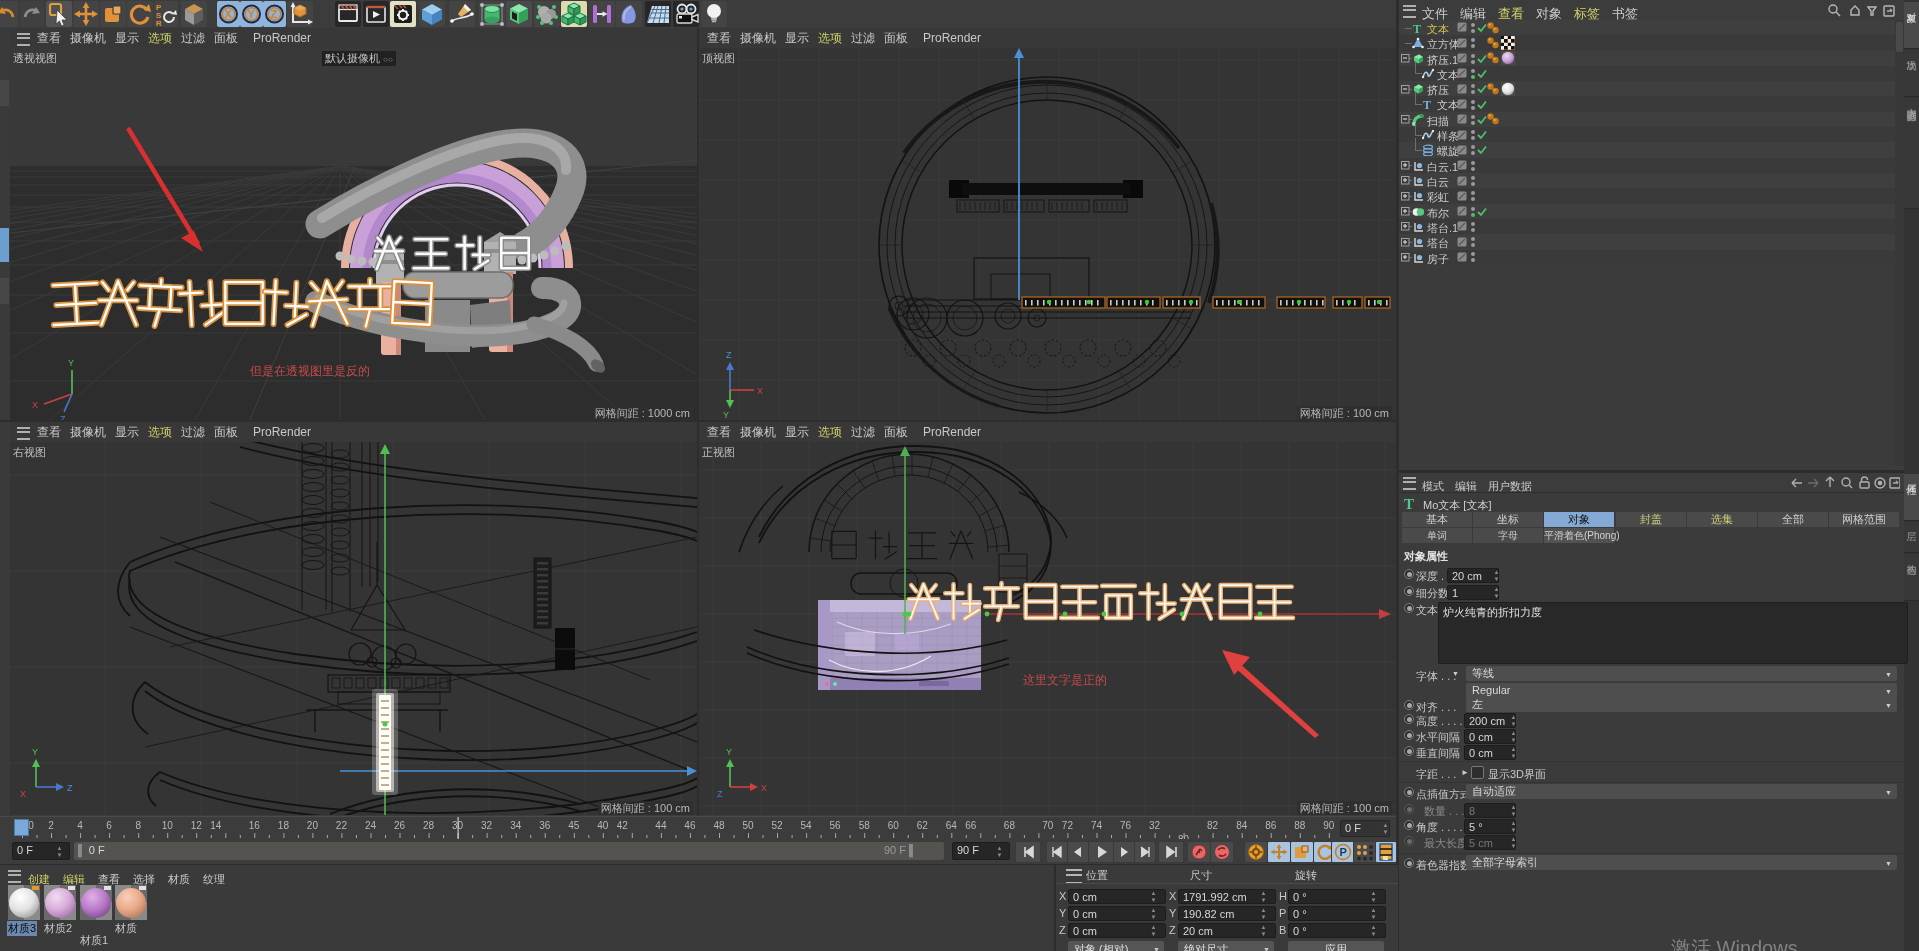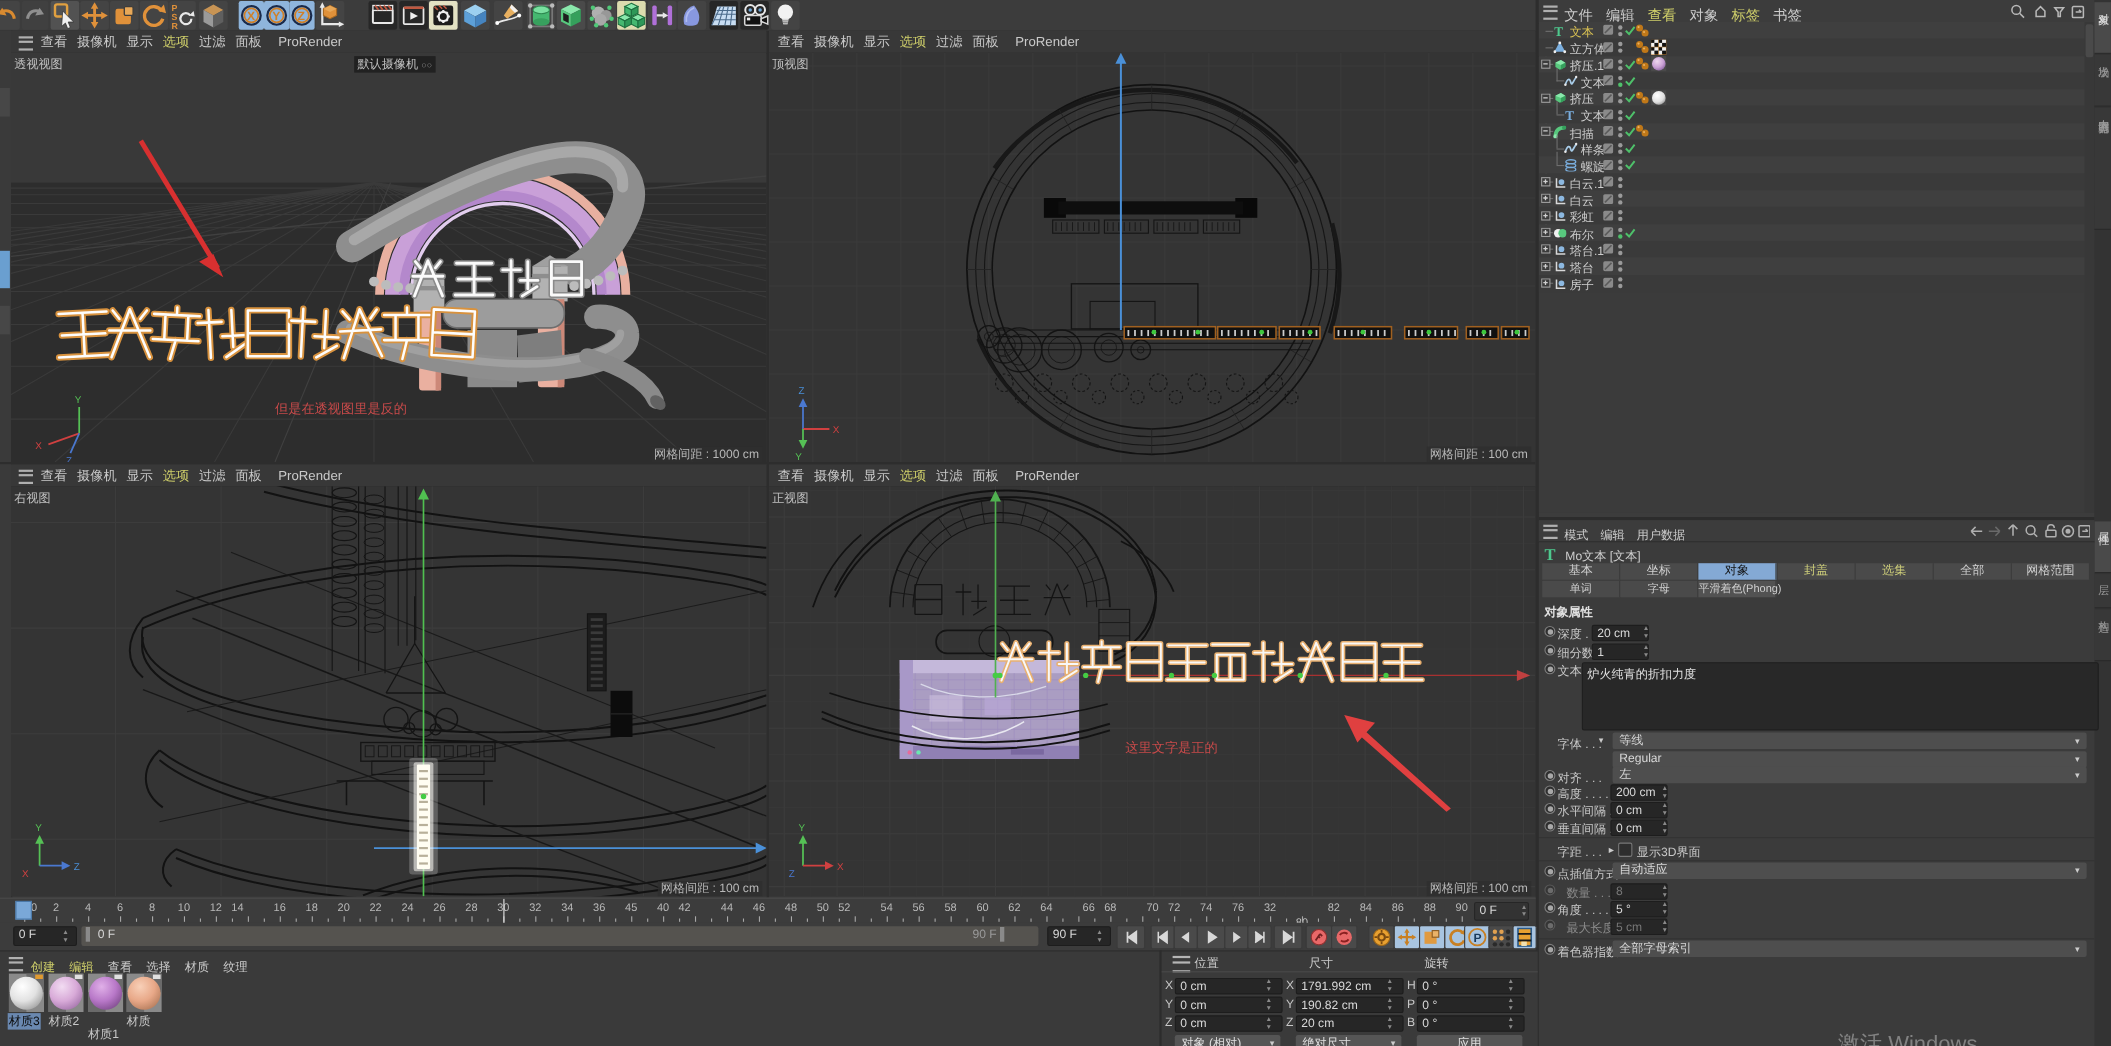--- a/index.html
+++ b/index.html
@@ -734,28 +734,28 @@
       <div class="abs" style="left:486.6px;top:3px;width:30px;margin-left:-15px;text-align:center;font-size:10px;color:#b8b8b8">32</div>
       <div class="abs" style="left:515.7px;top:3px;width:30px;margin-left:-15px;text-align:center;font-size:10px;color:#b8b8b8">34</div>
       <div class="abs" style="left:544.7px;top:3px;width:30px;margin-left:-15px;text-align:center;font-size:10px;color:#b8b8b8">36</div>
       <div class="abs" style="left:573.8px;top:3px;width:30px;margin-left:-15px;text-align:center;font-size:10px;color:#b8b8b8">45</div>
       <div class="abs" style="left:602.8px;top:3px;width:30px;margin-left:-15px;text-align:center;font-size:10px;color:#b8b8b8">40</div>
       <div class="abs" style="left:631.8px;top:3px;width:30px;margin-left:-15px;font-size:10px;color:#b8b8b8">42</div>
       <div class="abs" style="left:660.9px;top:3px;width:30px;margin-left:-15px;text-align:center;font-size:10px;color:#b8b8b8">44</div>
       <div class="abs" style="left:689.9px;top:3px;width:30px;margin-left:-15px;text-align:center;font-size:10px;color:#b8b8b8">46</div>
       <div class="abs" style="left:719.0px;top:3px;width:30px;margin-left:-15px;text-align:center;font-size:10px;color:#b8b8b8">48</div>
       <div class="abs" style="left:748.0px;top:3px;width:30px;margin-left:-15px;text-align:center;font-size:10px;color:#b8b8b8">50</div>
-      <div class="abs" style="left:777.0px;top:3px;width:30px;margin-left:-15px;text-align:left;font-size:10px;color:#b8b8b8">52</div>
+      <div class="abs" style="left:777.0px;top:3px;width:30px;margin-left:-15px;text-align:center;font-size:10px;color:#b8b8b8">52</div>
       <div class="abs" style="left:806.1px;top:3px;width:30px;margin-left:-15px;text-align:center;font-size:10px;color:#b8b8b8">54</div>
       <div class="abs" style="left:835.1px;top:3px;width:30px;margin-left:-15px;text-align:center;font-size:10px;color:#b8b8b8">56</div>
       <div class="abs" style="left:864.2px;top:3px;width:30px;margin-left:-15px;text-align:center;font-size:10px;color:#b8b8b8">58</div>
       <div class="abs" style="left:893.2px;top:3px;width:30px;margin-left:-15px;text-align:center;font-size:10px;color:#b8b8b8">60</div>
       <div class="abs" style="left:922.2px;top:3px;width:30px;margin-left:-15px;text-align:center;font-size:10px;color:#b8b8b8">62</div>
       <div class="abs" style="left:951.3px;top:3px;width:30px;margin-left:-15px;text-align:center;font-size:10px;color:#b8b8b8">64</div>
-      <div class="abs" style="left:980.3px;top:3px;width:30px;margin-left:-15px;text-align:right;font-size:10px;color:#b8b8b8">66</div>
+      <div class="abs" style="left:980.3px;top:3px;width:30px;margin-left:-15px;text-align:left;font-size:10px;color:#b8b8b8">66</div>
       <div class="abs" style="left:1009.4px;top:3px;width:30px;margin-left:-15px;text-align:center;font-size:10px;color:#b8b8b8">68</div>
       <div class="abs" style="left:1038.4px;top:3px;width:30px;margin-left:-15px;text-align:right;font-size:10px;color:#b8b8b8">70</div>
       <div class="abs" style="left:1067.4px;top:3px;width:30px;margin-left:-15px;text-align:center;font-size:10px;color:#b8b8b8">72</div>
       <div class="abs" style="left:1096.5px;top:3px;width:30px;margin-left:-15px;text-align:center;font-size:10px;color:#b8b8b8">74</div>
       <div class="abs" style="left:1125.5px;top:3px;width:30px;margin-left:-15px;text-align:center;font-size:10px;color:#b8b8b8">76</div>
       <div class="abs" style="left:1154.6px;top:3px;width:30px;margin-left:-15px;text-align:center;font-size:10px;color:#b8b8b8">32</div>
       <div class="abs" style="left:1183.6px;top:17px;width:30px;margin-left:-15px;text-align:center;font-size:10px;color:#b8b8b8">80</div>
       <div class="abs" style="left:1212.6px;top:3px;width:30px;margin-left:-15px;text-align:center;font-size:10px;color:#b8b8b8">82</div>
       <div class="abs" style="left:1241.7px;top:3px;width:30px;margin-left:-15px;text-align:center;font-size:10px;color:#b8b8b8">84</div>
       <div class="abs" style="left:1270.7px;top:3px;width:30px;margin-left:-15px;text-align:center;font-size:10px;color:#b8b8b8">86</div>

